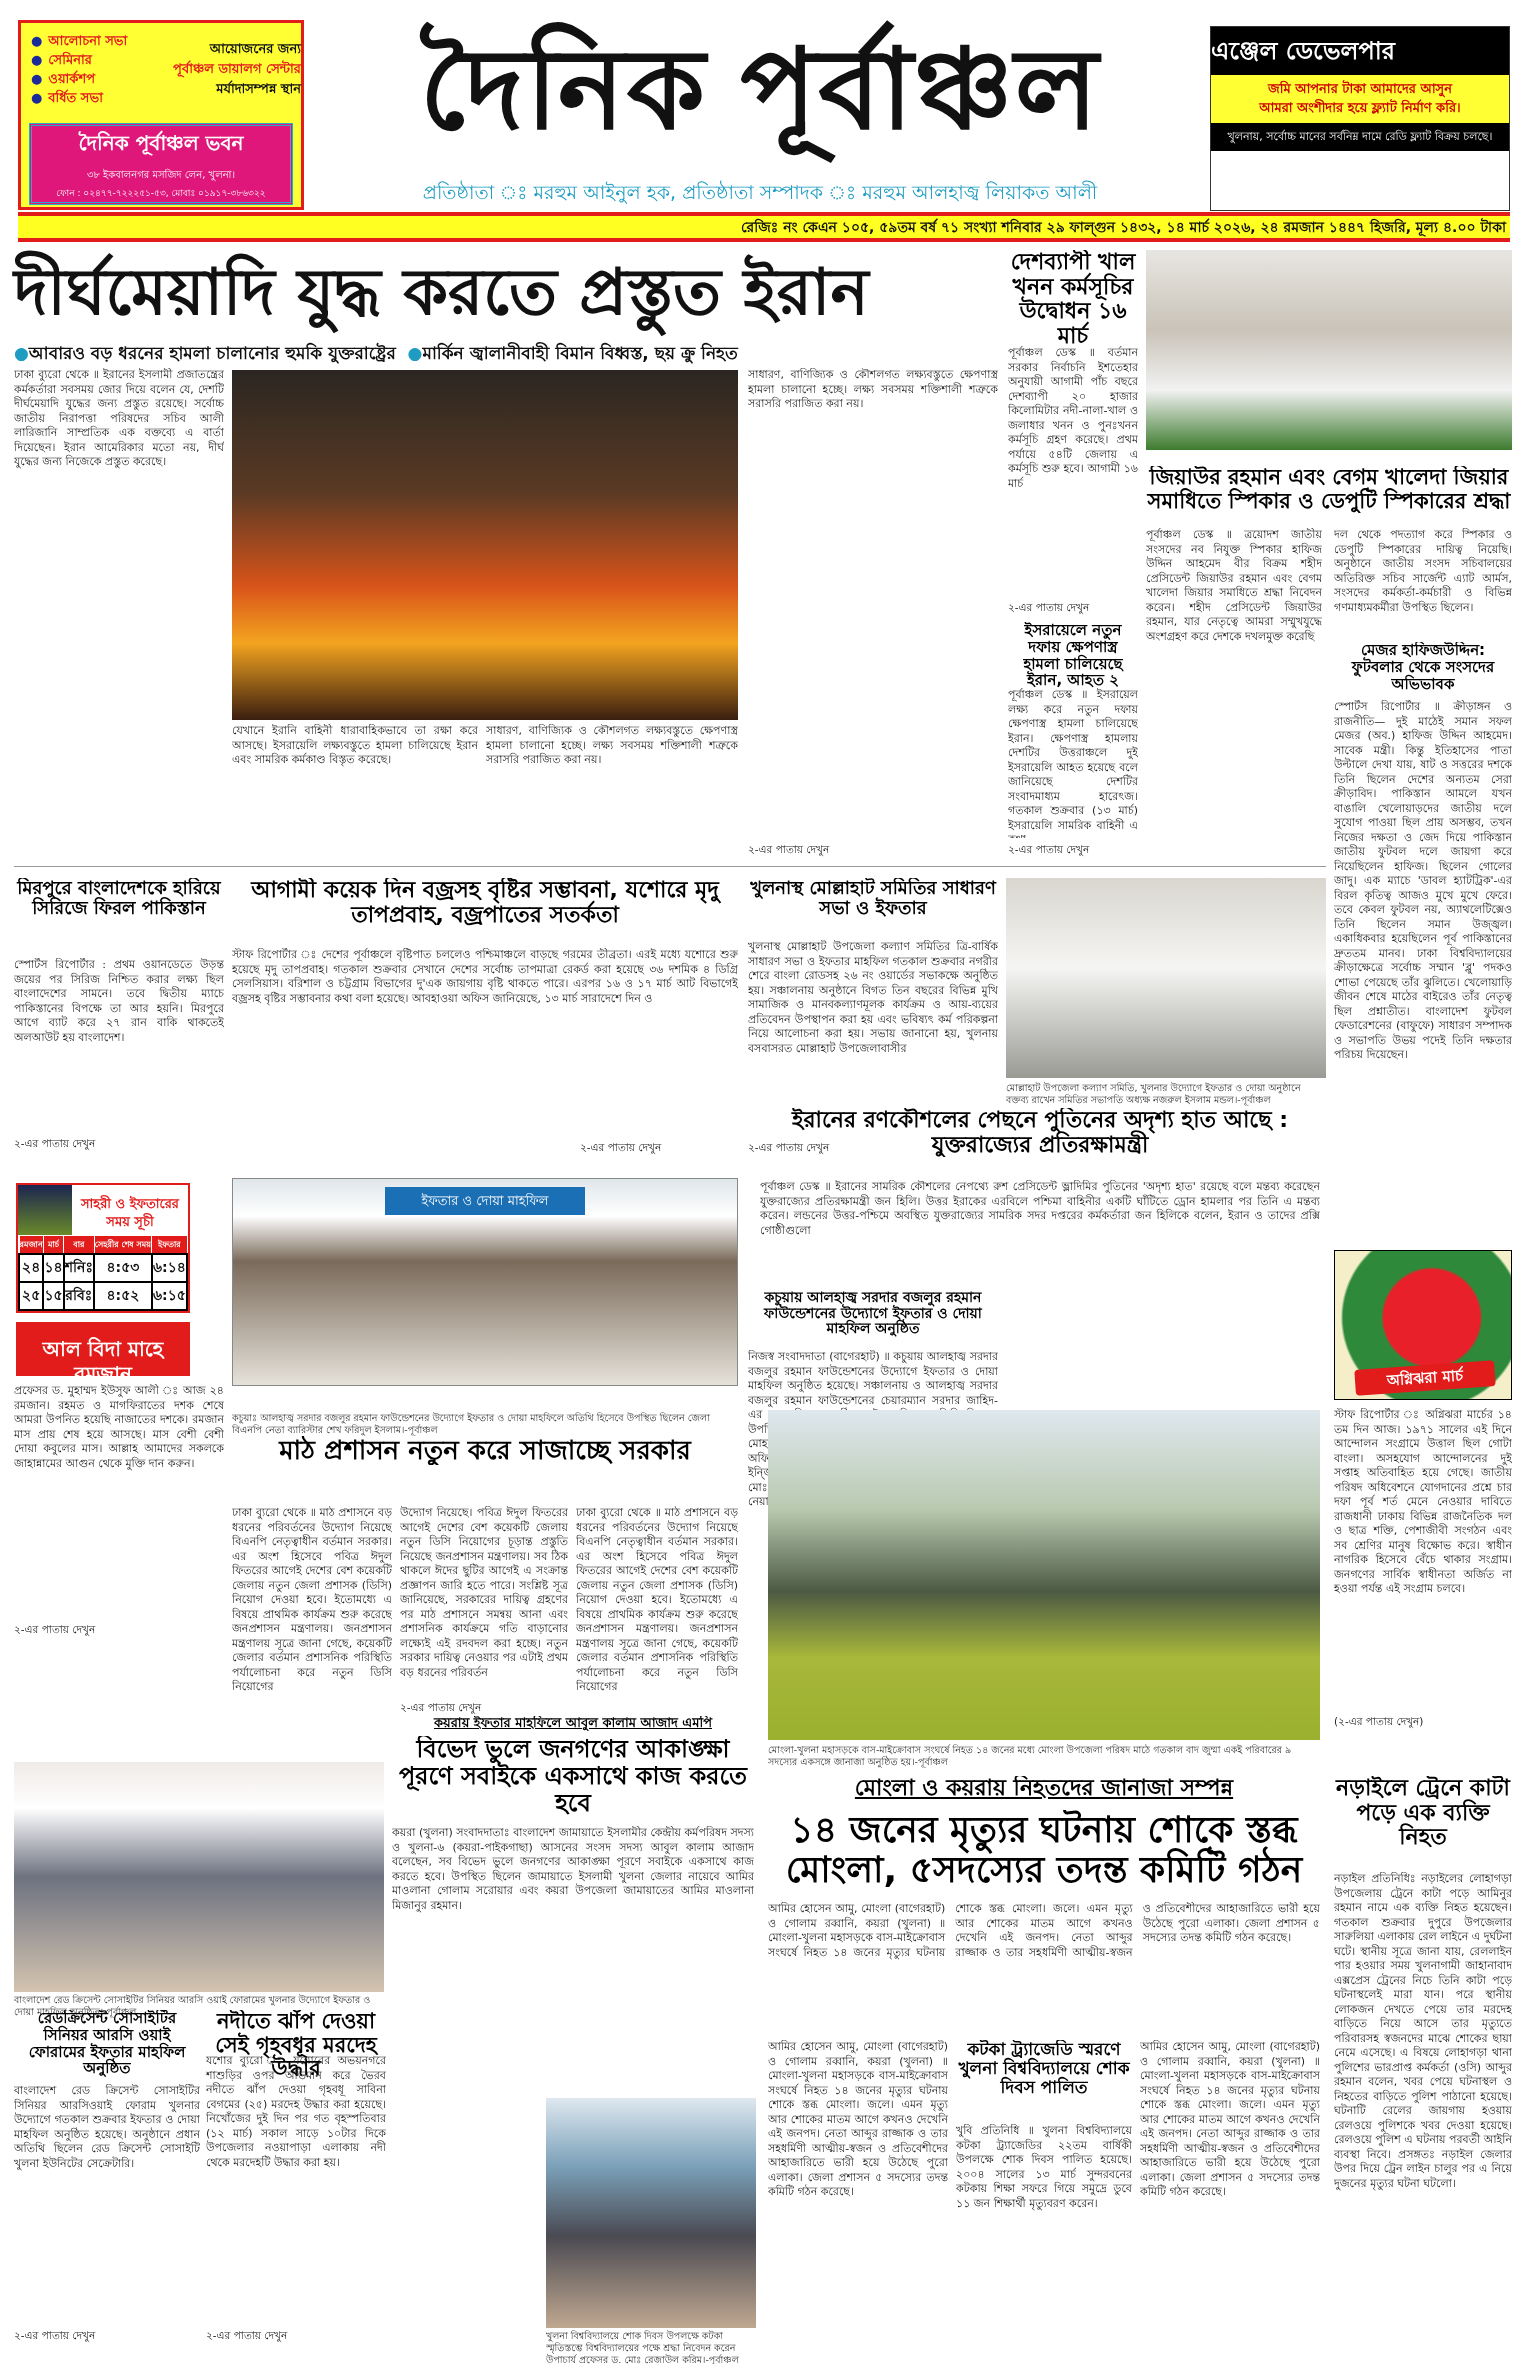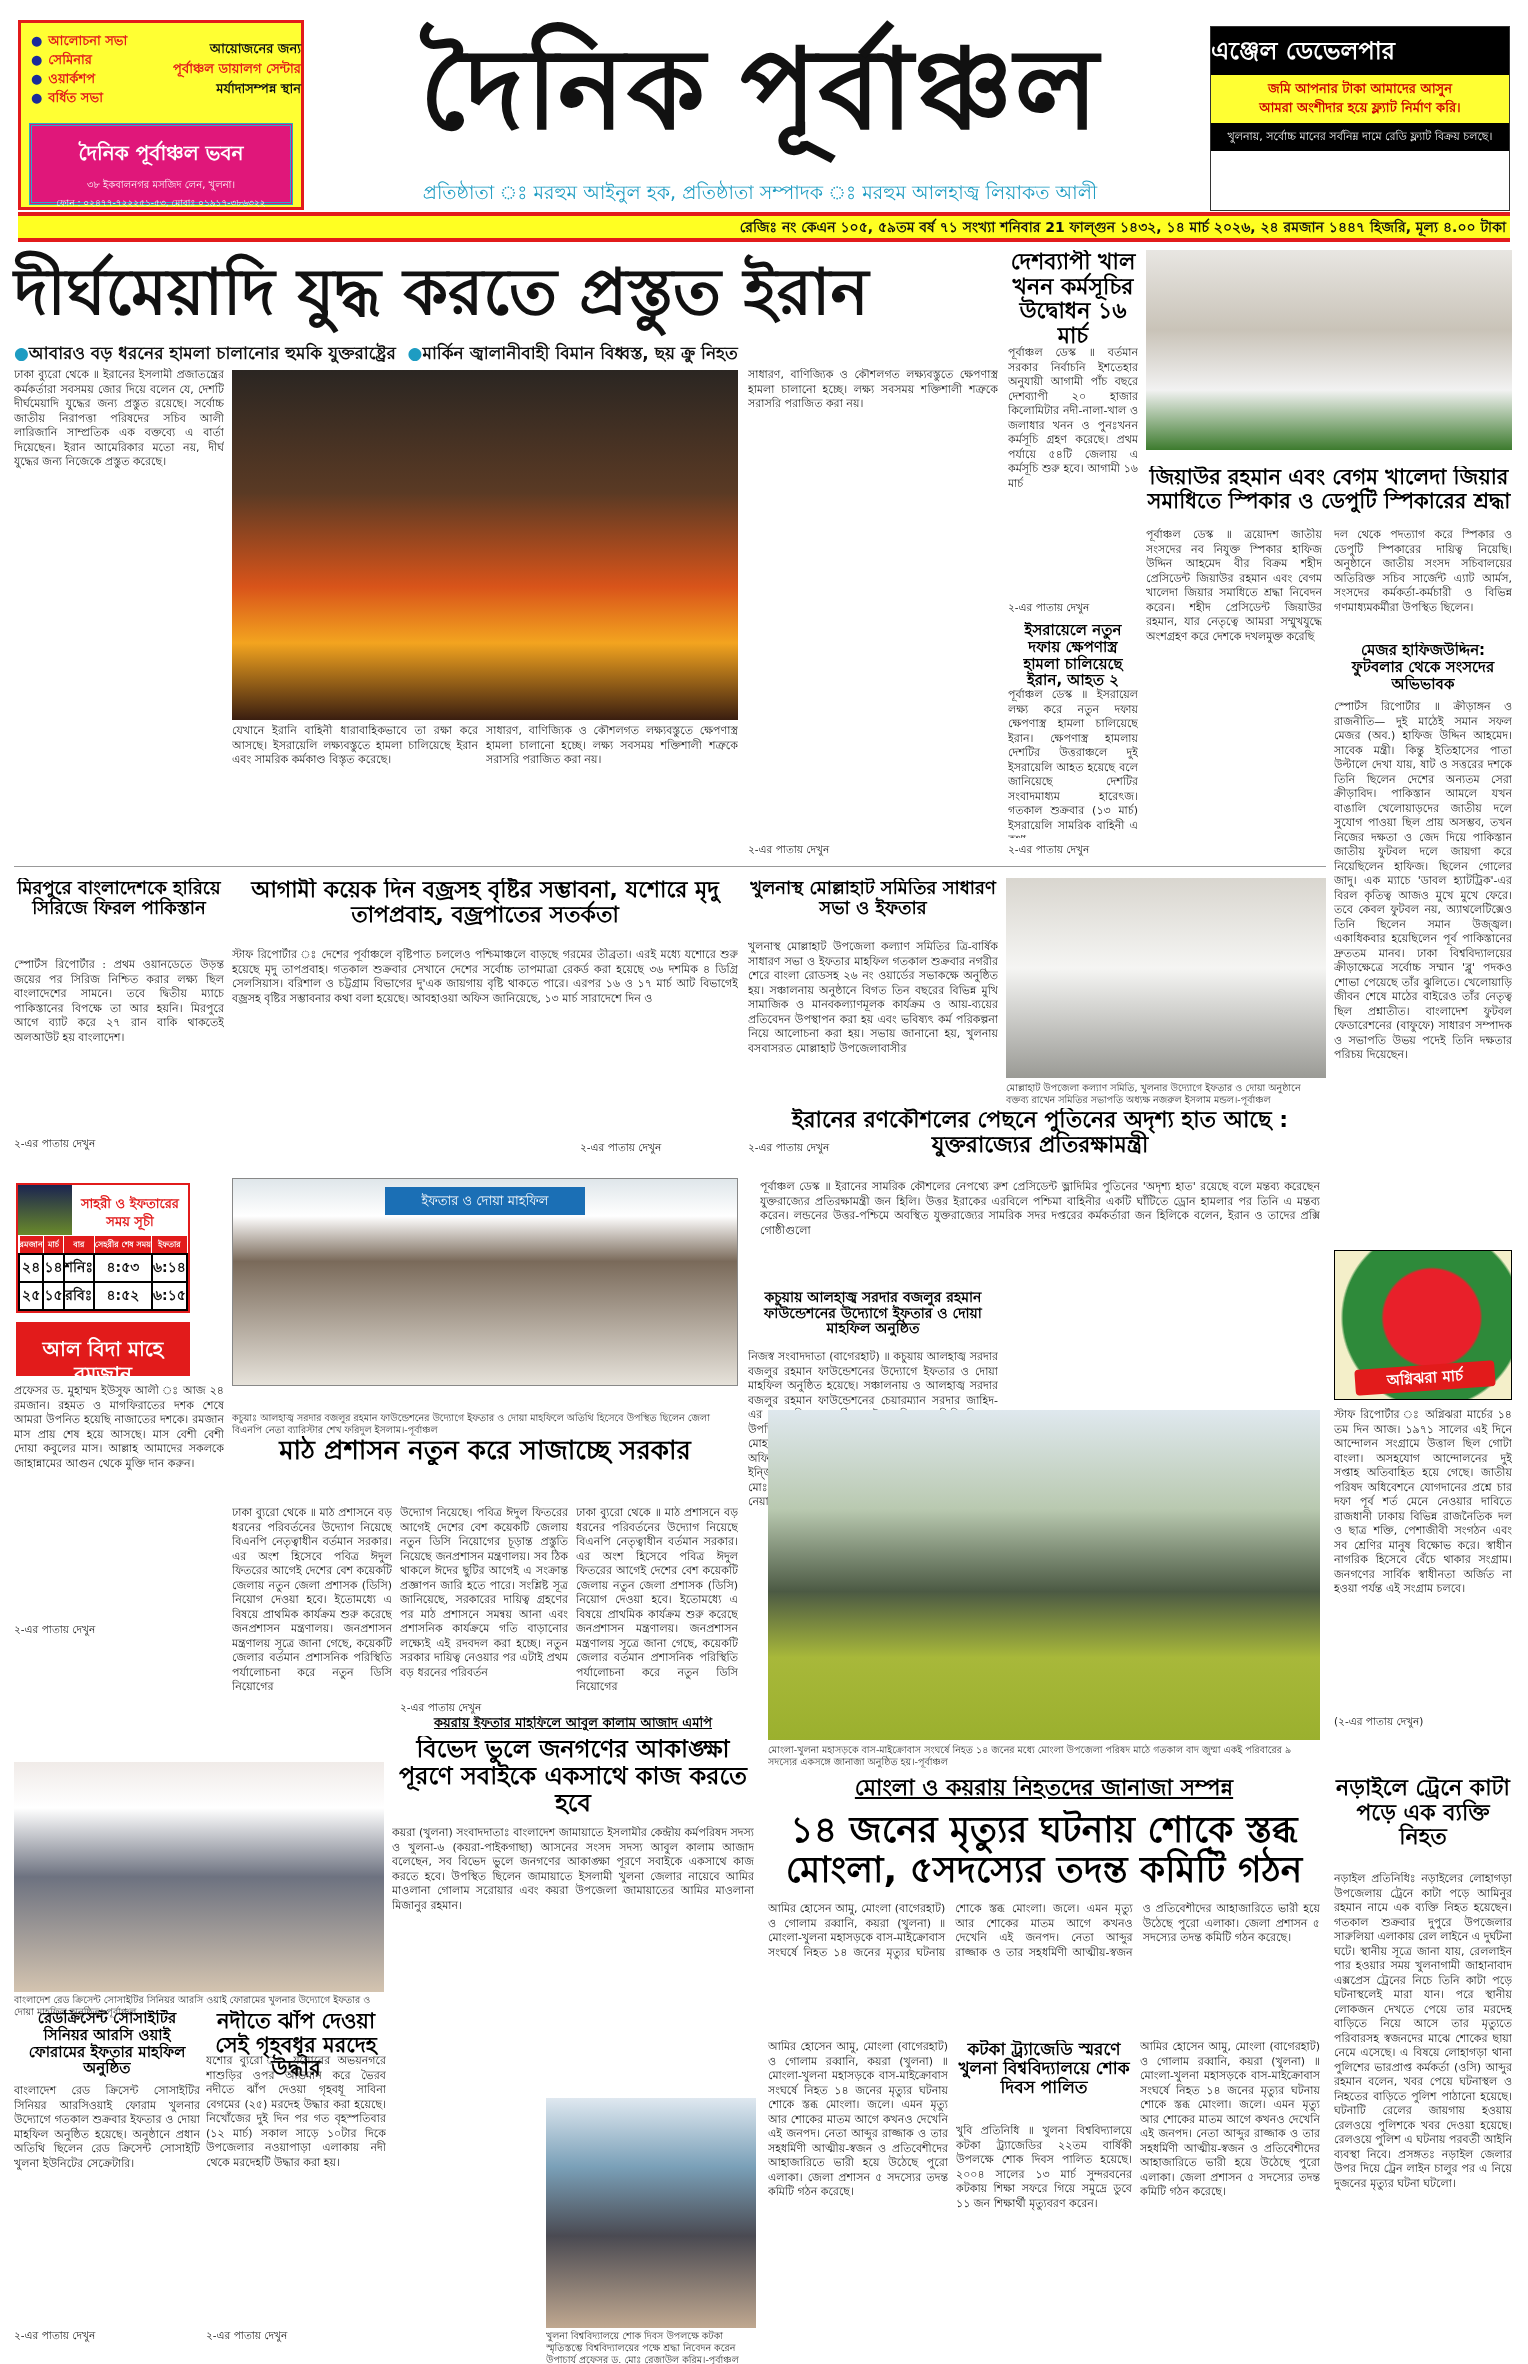--- a/index.html
+++ b/index.html
@@ -11,21 +11,21 @@
 .cap{font-size:9.5px;line-height:12px;color:#333;overflow:hidden}
 .cont{font-size:10.5px;color:#222}
 .hline{position:absolute;height:1px;background:#999}
 
 #ad-left{left:18px;top:20px;width:286px;height:190px;background:#ffff33;border:3px solid #e21b1b}
 #ad-left ul{list-style:none;position:absolute;left:10px;top:8px}
 #ad-left li{font-size:13px;color:#e21b1b;line-height:19px;font-weight:bold}
 #ad-left li::before{content:"●";color:#1a2a9a;margin-right:6px}
 #ad-left .r{position:absolute;left:140px;top:16px;width:140px;text-align:right}
 #ad-left .r div{font-weight:bold;font-size:13px;line-height:20px}
-#ad-left .inner{position:absolute;left:8px;top:100px;width:264px;height:82px;border:3px double #2aa9c9;background:#e0177a;color:#fff;text-align:center;padding-top:12px}
+#ad-left .inner{position:absolute;left:8px;top:100px;width:264px;height:82px;border:3px double #2aa9c9;background:#e0177a;color:#fff;text-align:center;padding-top:2px}
 #masthead{left:330px;top:20px;width:860px;height:140px;font-family:Liberation Sans, sans-serif;font-weight:bold;font-size:112px;line-height:140px;text-align:center;letter-spacing:2px}
 #founder{left:330px;top:178px;width:860px;text-align:center;font-size:19px;color:#1e9cc2}
 #ad-right{left:1210px;top:26px;width:300px;height:185px;border:1px solid #333}
 #ad-right .b1{background:#000;color:#fff;font-size:24px;font-weight:bold;text-align:left;height:48px;line-height:48px}
 #ad-right .b2{background:#ffff33;color:#c00;font-size:13px;font-weight:bold;text-align:center;line-height:19px;padding:4px 0;height:48px}
 #ad-right .b3{background:#000;color:#fff;font-size:11px;text-align:center;height:28px;line-height:28px}
 #ad-right .b4{background:#e21b1b;color:#fff;text-align:center;height:59px}
 #regbar{left:18px;top:212px;width:1492px;height:30px;background:#ffff22;border-top:4px solid #e21b1b;border-bottom:4px solid #e21b1b;font-size:14px;line-height:22px;text-align:right;padding-right:4px;font-weight:bold}
 #lead-hl{left:14px;top:248px;width:880px;font-family:"DejaVu Serif",serif;font-weight:bold;font-size:64px;line-height:88px;white-space:nowrap}
 #lead-sub{left:14px;top:340px;width:880px;font-size:17px;font-weight:bold;white-space:nowrap}
@@ -61,21 +61,21 @@
 
 <div id="ad-right" class="abs">
   <div class="b1">এঞ্জেল ডেভেলপার</div>
   <div class="b2">
       <div>জমি আপনার টাকা আমাদের আসুন</div>
       <div>আমরা অংশীদার হয়ে ফ্ল্যাট নির্মাণ করি।</div>
     </div>
   <div class="b3">খুলনায়, সর্বোচ্চ মানের সর্বনিম্ন দামে রেডি ফ্ল্যাট বিক্রয় চলছে।</div>
 </div>
 
-<div id="regbar" class="abs">রেজিঃ নং কেএন ১০৫, ৫৯তম বর্ষ ৭১ সংখ্যা শনিবার 21 ফাল্গুন ১৪৩২, ১৪ মার্চ ২০২৬, ২৪ রমজান ১৪৪৭ হিজরি, মূল্য ৪.০০ টাকা</div>
+<div id="regbar" class="abs">রেজিঃ নং কেএন ১০৫, ৫৯তম বর্ষ ৭১ সংখ্যা শনিবার ২৯ ফাল্গুন ১৪৩২, ১৪ মার্চ ২০২৬, ২৪ রমজান ১৪৪৭ হিজরি, মূল্য ৪.০০ টাকা</div>
 
 <div id="lead-hl" class="abs">দীর্ঘমেয়াদি যুদ্ধ করতে প্রস্তুত ইরান</div>
 <div id="lead-sub" class="abs">
   <span class="dot">●</span><span>আবারও বড় ধরনের হামলা চালানোর হুমকি যুক্তরাষ্ট্রের</span>
   &nbsp;<span class="dot">●</span><span>মার্কিন জ্বালানীবাহী বিমান বিধ্বস্ত, ছয় ক্রু নিহত</span>
 </div>
 <div class="abs txt" style="left:14px;top:368px;width:210px;height:372px">ঢাকা ব্যুরো থেকে ॥ ইরানের ইসলামী প্রজাতন্ত্রের কর্মকর্তারা সবসময় জোর দিয়ে বলেন যে, দেশটি দীর্ঘমেয়াদি যুদ্ধের জন্য প্রস্তুত রয়েছে। সর্বোচ্চ জাতীয় নিরাপত্তা পরিষদের সচিব আলী লারিজানি সাম্প্রতিক এক বক্তব্যে এ বার্তা দিয়েছেন। ইরান আমেরিকার মতো নয়, দীর্ঘ যুদ্ধের জন্য নিজেকে প্রস্তুত করেছে।</div>
 <div class="abs photo" style="left:232px;top:370px;width:506px;height:350px;background:linear-gradient(180deg,#2b2622 0%,#5a3a24 35%,#d9541a 62%,#f3a41f 78%,#3a1e10 100%)"></div>
 <div class="abs txt" style="left:232px;top:724px;width:246px;height:120px">যেখানে ইরানি বাহিনী ধারাবাহিকভাবে তা রক্ষা করে আসছে। ইসরায়েলি লক্ষ্যবস্তুতে হামলা চালিয়েছে ইরান এবং সামরিক কর্মকাণ্ড বিস্তৃত করেছে।</div>
 <div class="abs txt" style="left:486px;top:724px;width:252px;height:120px">সাধারণ, বাণিজ্যিক ও কৌশলগত লক্ষ্যবস্তুতে ক্ষেপণাস্ত্র হামলা চালানো হচ্ছে। লক্ষ্য সবসময় শক্তিশালী শত্রুকে সরাসরি পরাজিত করা নয়।</div>

